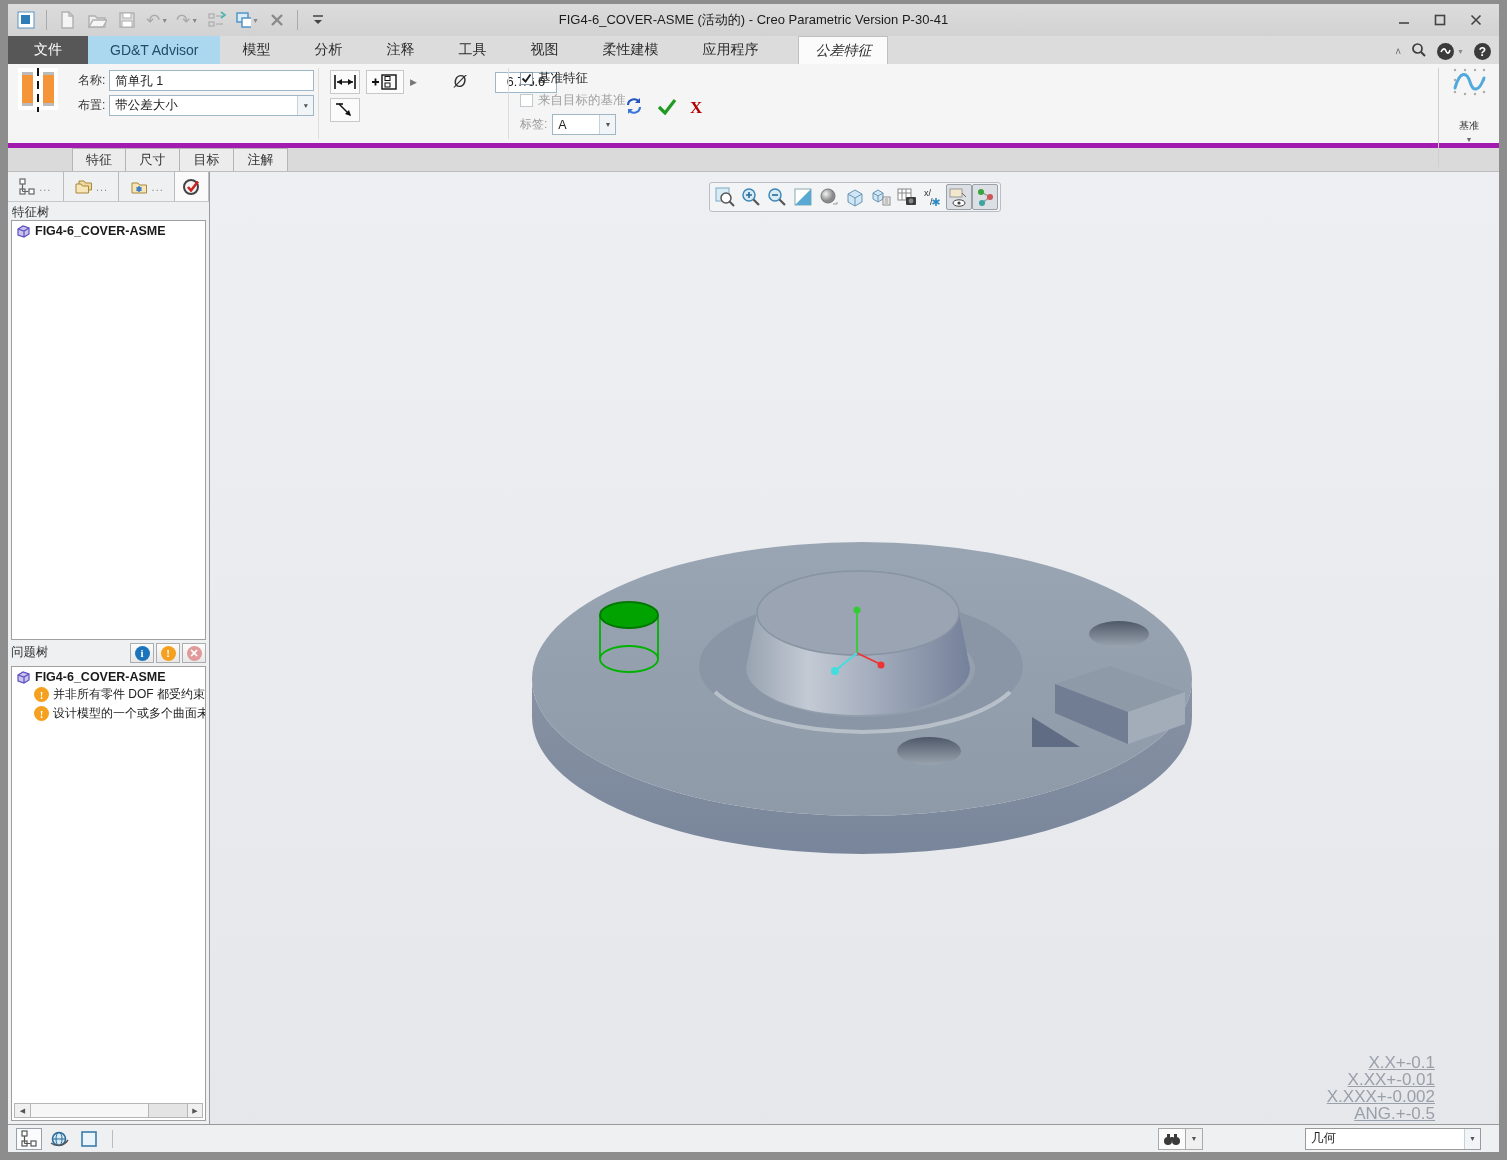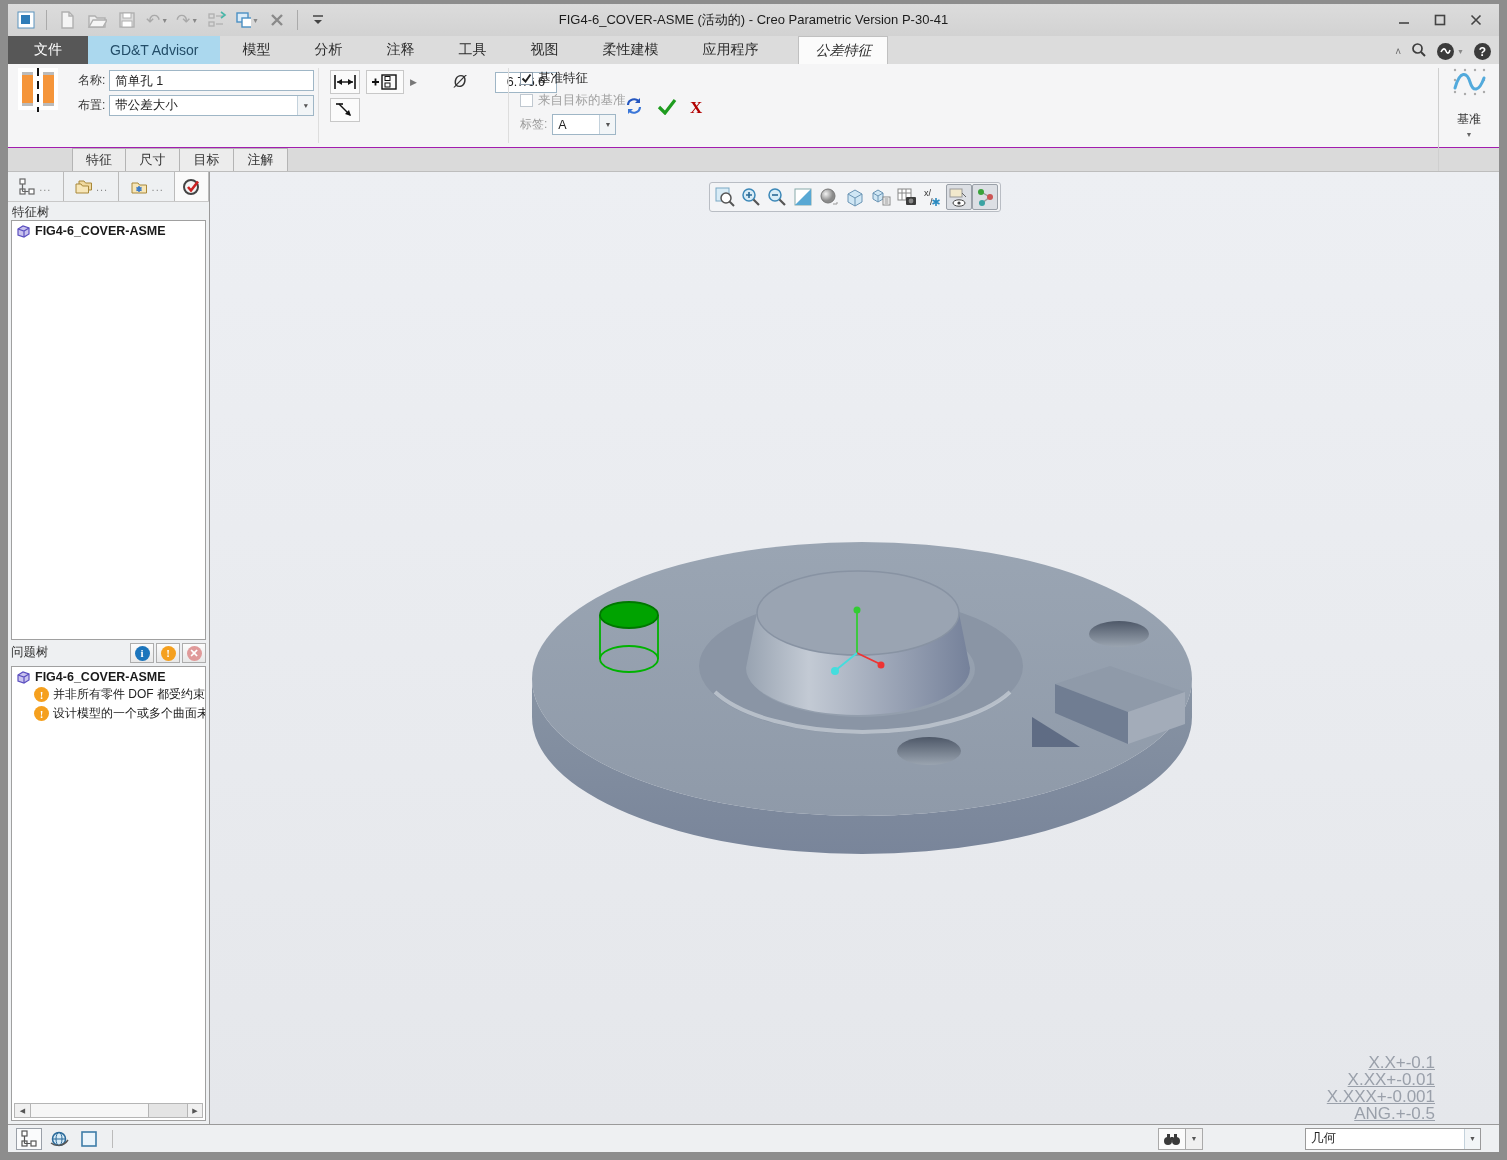--- a/index.html
+++ b/index.html
@@ -22,40 +22,40 @@
   .tabrow { height:28px; background:#dcdcdc; display:flex; align-items:flex-end; position:relative; }
   .tab { padding:0 22px; height:28px; display:flex; align-items:center; font-size:14px; color:#2b2b2b; cursor:default; }
   .tab-file { background:#575757; color:#fff; padding:0 26px; }
   .tab-gdt { background:#abd8ee; color:#234d68; }
   .tab-gap { width:18px; }
   .tab-active { background:#fbfbfb; border:1px solid #c0c0c0; border-bottom:none; font-style:italic; padding:0 16px; }
   .tabrow-right { position:absolute; right:8px; bottom:3px; display:flex; align-items:center; gap:10px; }
   .round-ico { width:17px; height:17px; border-radius:50%; background:#3b3b3b; color:#fff; font-size:12px; font-weight:bold; display:flex; align-items:center; justify-content:center; }
 
   
-  .ribbon { height:84px; background:#f5f5f6; position:relative; border-bottom:1px solid #a21caf;padding-left:30px; }
+  .ribbon { height:84px; background:#f5f5f6; position:relative; border-bottom:5px solid #a21caf;padding-left:30px; }
   .hole-icon { position:absolute; left:10px; top:4px; }
   .rib-label { font-size:12px; color:#3c3c3c; }
   .rib-label.gray { color:#9a9a9a; }
   .field { background:#fff; border:1px solid #9fb6c6; height:21px; font-size:12.5px; padding:2px 5px; overflow:hidden; white-space:nowrap; }
   .combo { background:#fff; border:1px solid #9fb6c6; height:21px; font-size:12.5px; display:flex; align-items:center; }
   .combo .val { flex:1; padding:0 5px; overflow:hidden; white-space:nowrap; }
   .combo .arrow { width:16px; border-left:1px solid #c4d2dc; height:100%; display:flex; align-items:center; justify-content:center; font-size:7px; color:#555; background:#f2f5f7; }
   .name-row { position:absolute; left:70px; top:6px; display:flex; align-items:center; gap:4px; }
   .place-row { position:absolute; left:70px; top:31px; display:flex; align-items:center; gap:4px; }
   .rib-group-sep { position:absolute; top:4px; bottom:4px; width:1px; background:#ddd; }
   .dimico { border:1px solid #c8c8c8; background:#fbfbfb; width:30px; height:24px; display:flex; align-items:center; justify-content:center; }
   .noborder { border:none; background:none; }
   .dia-sym { font-size:16px; font-style:italic; color:#333; }
   .chkrow { display:flex; align-items:center; gap:5px; font-size:12.5px; }
   .chkbox { width:13px; height:13px; border:1px solid #8a9aa8; background:#fff; display:flex; align-items:center; justify-content:center; }
   .chkbox.checked svg { display:block; }
   .xmark { color:#b20000; font-weight:bold; font-size:17px; font-family:"Liberation Serif", serif; }
   .datum-group { position:absolute; right:4px; top:2px; width:52px; text-align:center; }
-  .datum-group .lbl { font-size:12px; color:#333; margin-top:8px; }
+  .datum-group .lbl { font-size:10px; color:#333; margin-top:16px; }
   .rib-end-sep { position:absolute; right:60px; top:4px; bottom:-24px; width:1px; background:#cfcfcf; }
 
   
   .subtabs { height:24px; background:#dadada; display:flex; align-items:center; padding-left:64px; gap:0; border-bottom:1px solid #bdbdbd; }
   .subtab { width:54px; height:23px; background:#ececec; border:1px solid #b4b4b4; border-bottom:none; display:flex; align-items:center; justify-content:center; font-size:13px; color:#333; margin-right:0; }
   .subtab + .subtab { border-left:none; }
 
   
   .main { flex:1; display:flex; min-height:0; }
   .leftpanel { width:202px; background:#eef0f2; display:flex; flex-direction:column; border-right:1px solid #9a9a9a; }
@@ -580,21 +580,21 @@
           <circle cx="671" cy="493" r="3.5" fill="#ee3333"></circle>
           <line x1="647" y1="481" x2="626" y2="498" stroke="#44dddd" stroke-width="1.8"></line>
           <circle cx="625" cy="499" r="4" fill="#44dddd"></circle>
         </g>
       </svg>
 
 
       <div class="tol-block">
         <div class="tol-line">X.X+-0.1</div>
         <div class="tol-line">X.XX+-0.01</div>
-        <div class="tol-line">X.XXX+-0.001</div>
+        <div class="tol-line">X.XXX+-0.002</div>
         <div class="tol-line">ANG.+-0.5</div>
       </div>
     </div>
   </div>
 
   <div class="statusbar">
     <span class="sb-btn pressed">
       <svg width="17" height="17">
           <rect x="1" y="1" width="5" height="5" fill="#fff" stroke="#555" stroke-width="1.2"></rect>
           <rect x="1" y="11" width="5" height="5" fill="#fff" stroke="#555" stroke-width="1.2"></rect>

